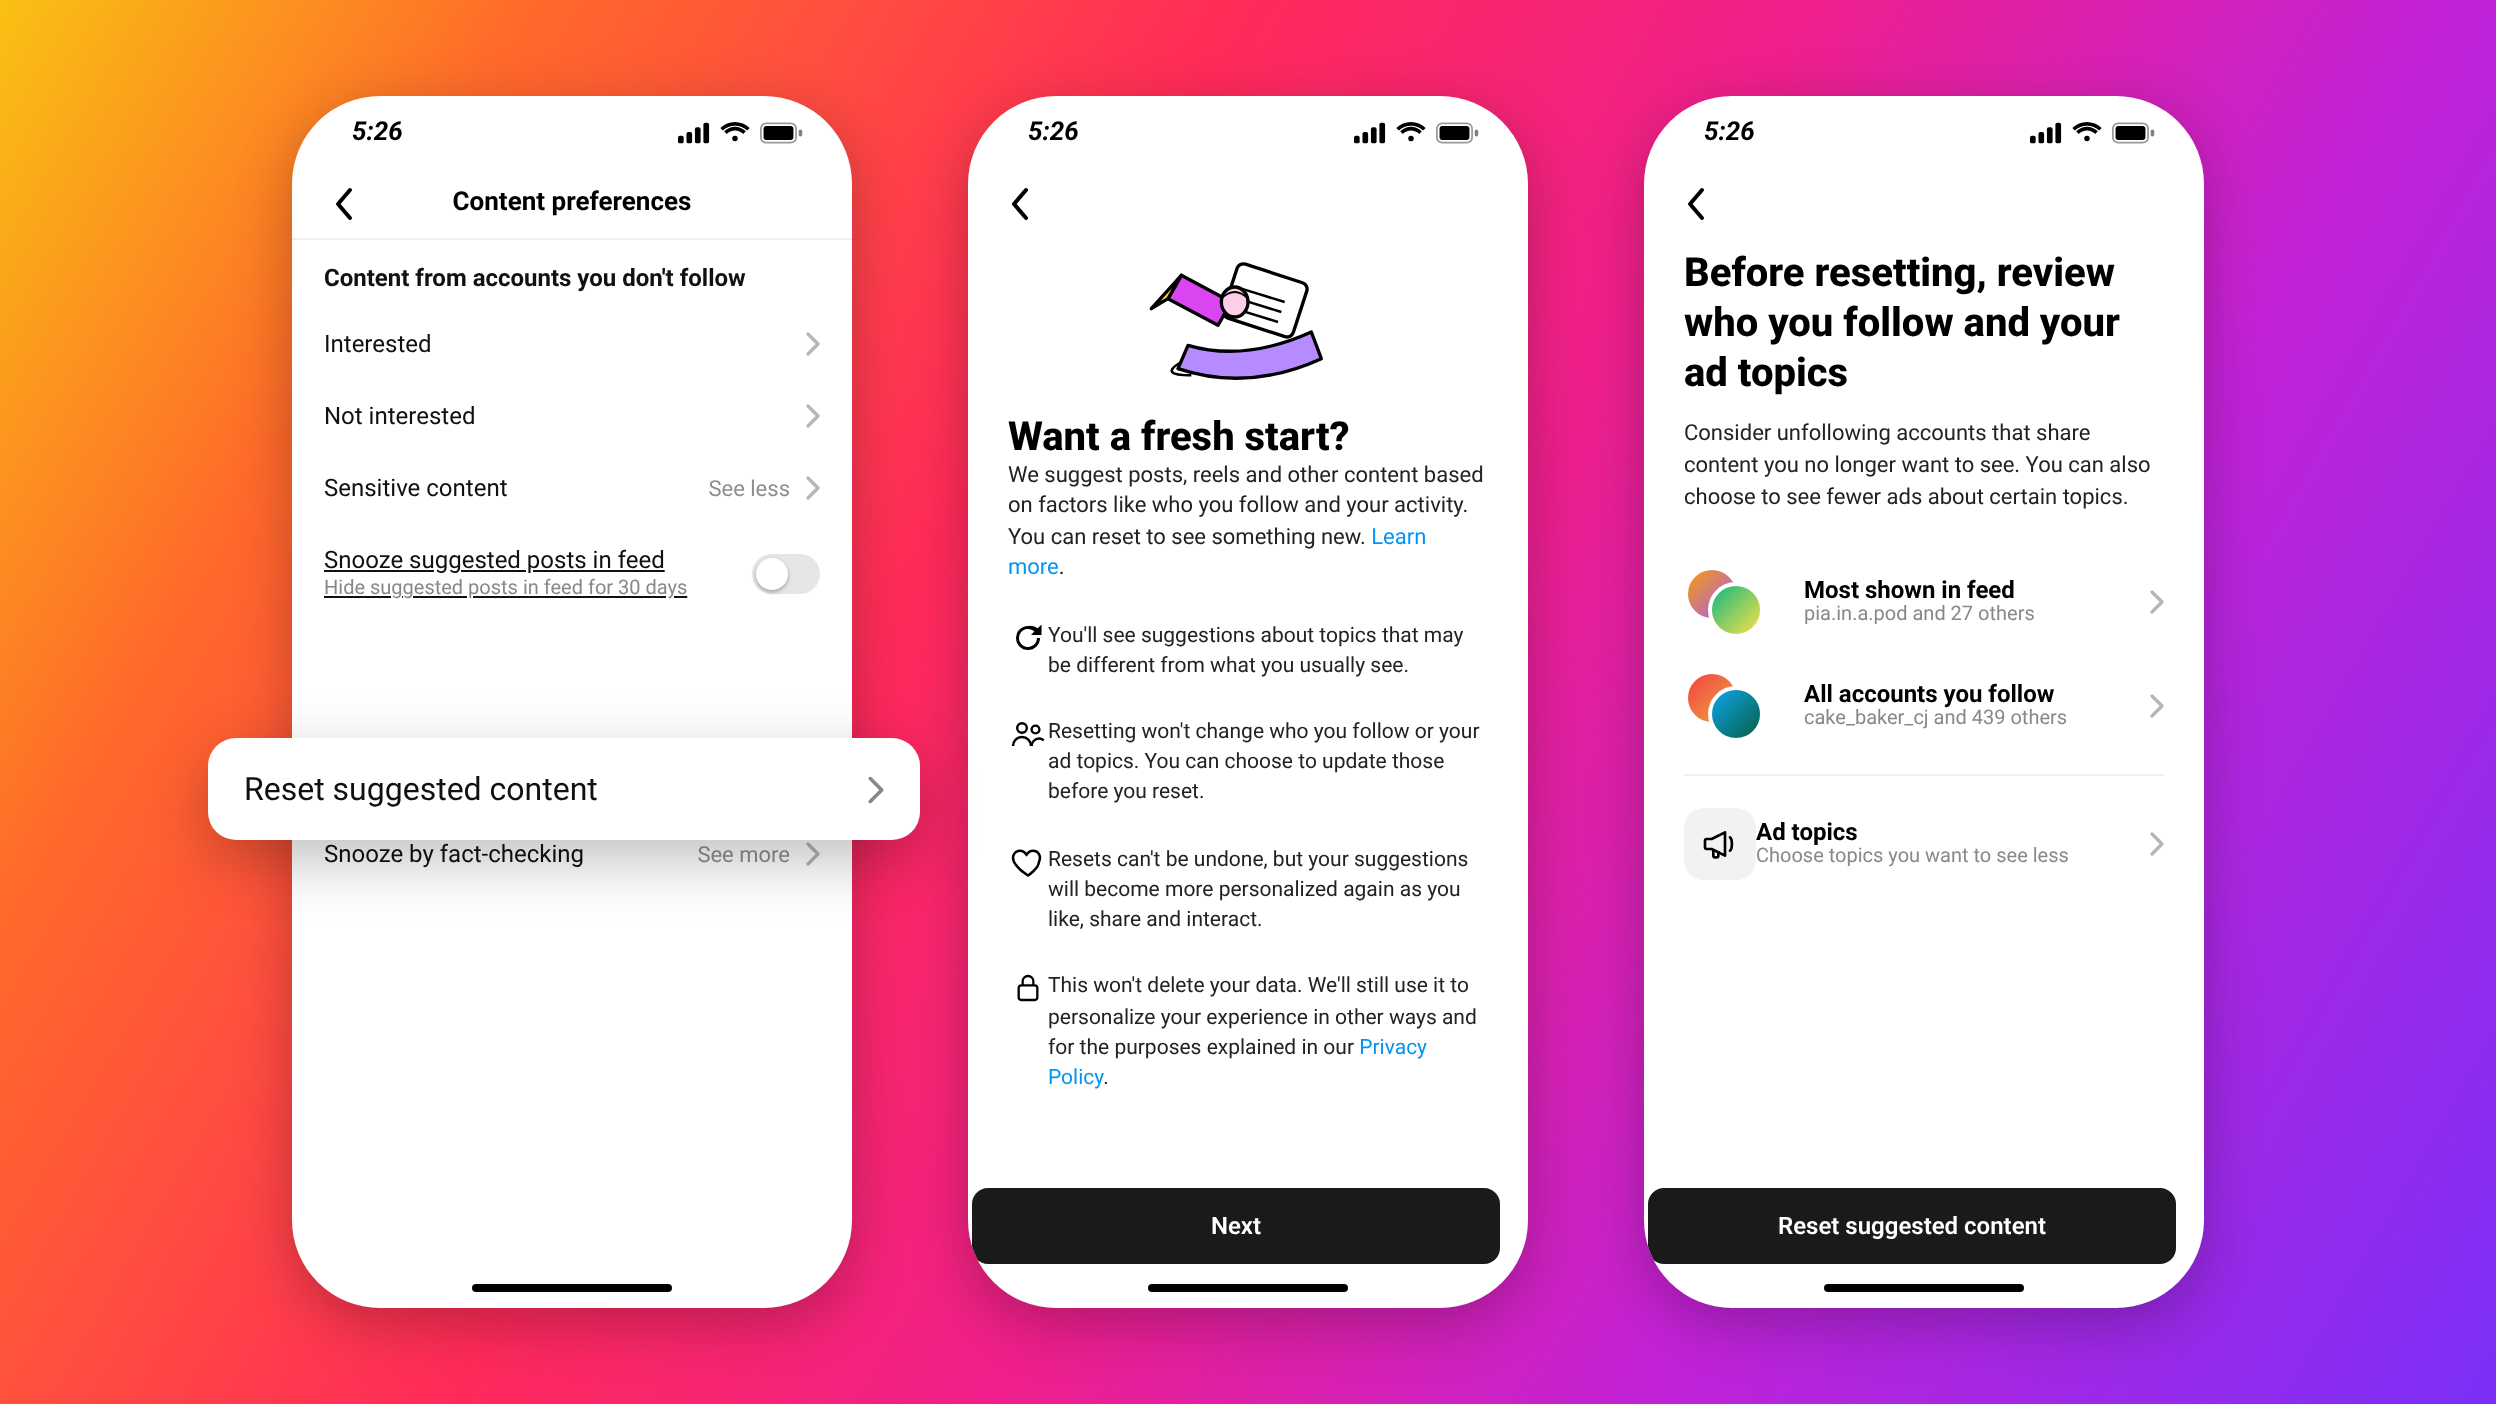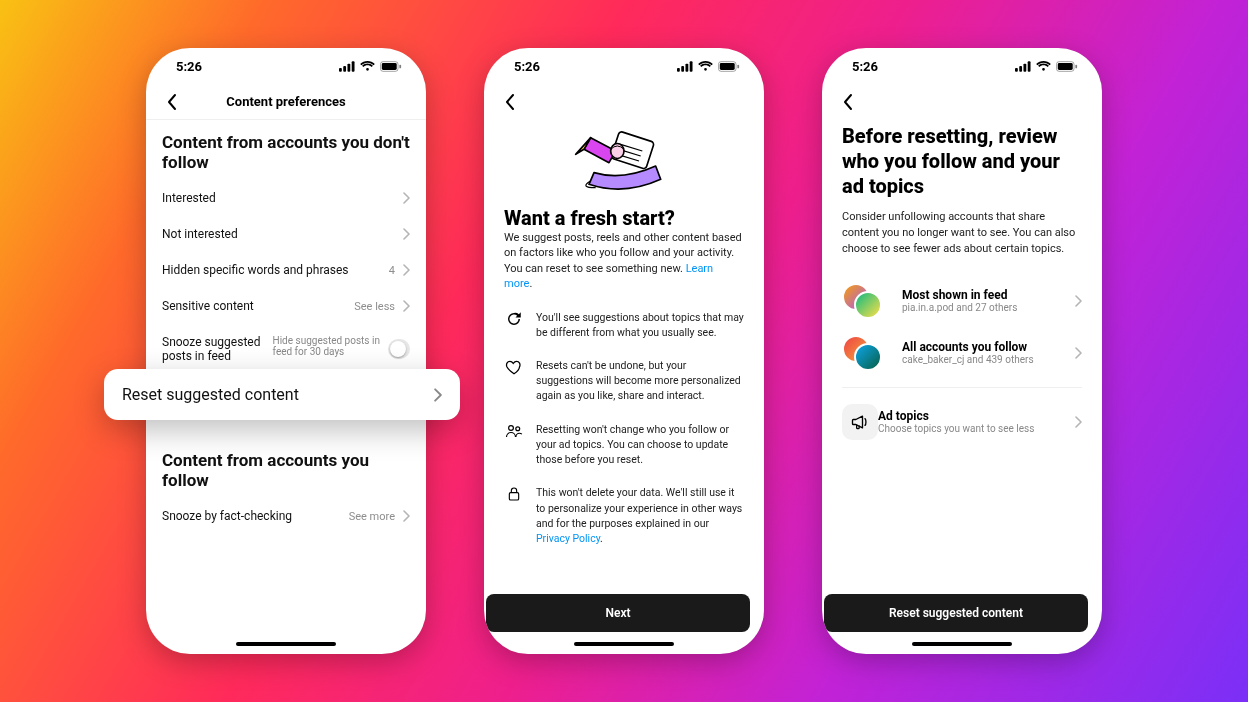--- a/index.html
+++ b/index.html
@@ -36,20 +36,21 @@
   }
   .status-bar {
     height: 36px;
     display: flex;
     align-items: center;
     justify-content: space-between;
     padding: 0 24px 0 30px;
     font-weight: 700;
     font-size: 13px;
     color: #000;
+    font-style: italic;
   }
   .status-icons { display: flex; align-items: center; gap: 5px; }
   .status-icons svg { display: block; }
   .nav-bar {
     height: 36px;
     display: flex;
     align-items: center;
     padding: 0 14px;
     position: relative;
     border-bottom: 1px solid #efefef;
@@ -59,37 +60,37 @@
     position: absolute;
     left: 0; right: 0;
     text-align: center;
     font-size: 13px;
     font-weight: 700;
     color: #000;
   }
   .back-btn { width: 24px; height: 24px; display:flex; align-items:center; justify-content:center; z-index:2; cursor:pointer;}
   .content { flex: 1; overflow: hidden; }
   .section-header {
-    font-size: 17px;
+    font-size: 12px;
     font-weight: 700;
     color: #111;
     padding: 12px 16px 8px;
   }
   .row {
     display: flex;
     align-items: center;
     justify-content: space-between;
     padding: 11px 16px;
     font-size: 12px;
     color: #111;
     cursor: pointer;
     min-height: 34px;
   }
   .row .right { display: flex; align-items: center; gap: 8px; color: #8e8e8e; font-size: 11px; }
-  .row-sub { display:flex; gap:2px; }
+  .row-sub { display:flex; flex-direction:column; gap:2px;text-decoration:underline; }
   .row-sub-label { font-size:12px; color:#111; }
   .row-sub-desc { font-size:10px; color:#888; }
   .chevron { width: 7px; height: 12px; }
   .toggle {
     width: 34px; height: 20px; border-radius: 10px;
     background: #e6e6e6; position: relative;
   }
   .toggle::after {
     content:""; position:absolute; left:2px; top:2px;
     width:16px; height:16px; border-radius:50%; background:#fff;
@@ -117,21 +118,21 @@
     width: 100px; height: 4px; border-radius: 3px; background: #000;
   }
   
   .hero-illustration {
     width: 100px; height: 70px; margin: 6px auto 10px; display:block;
   }
   .ph2-pad { padding: 0 20px; }
   .ph2-title { font-size: 20px; font-weight: 800; color:#000; margin-bottom:0;}
   .ph2-desc { font-size: 11px; color:#222; line-height:1.4; margin-bottom:4px;}
   .link { color:#0095f6; text-decoration:none; }
-  .info-row { display:flex; gap:12px; margin-top:18px; }
+  .info-row { display:flex; margin-top:18px; }
   .info-row .icon { width: 20px; flex-shrink:0; display:flex; justify-content:center; }
   .info-row .text { font-size: 10.5px; color:#222; line-height:1.45; }
   .bottom-btn {
     position: absolute;
     left: 2px; right: 14px; bottom: 22px;
     height: 38px; border-radius: 8px;
     background: #1a1a1a; color: #fff;
     display:flex; align-items:center; justify-content:center;
     font-size: 12px; font-weight: 600; cursor:pointer;
   }
@@ -206,29 +207,20 @@
 
       <div class="row">
         <span>Not interested</span>
         <span class="right">
             <svg class="chevron" viewBox="0 0 7 12">
               <path d="M1 1l5 5-5 5" stroke="#b5b5b5" stroke-width="1.6" fill="none" stroke-linecap="round" stroke-linejoin="round"></path>
             </svg>
           </span>
       </div>
 
-      <div class="row">
-        <span>Hidden specific words and phrases</span>
-        <span class="right">
-          <span>4</span>
-          <svg class="chevron" viewBox="0 0 7 12">
-              <path d="M1 1l5 5-5 5" stroke="#b5b5b5" stroke-width="1.6" fill="none" stroke-linecap="round" stroke-linejoin="round"></path>
-            </svg>
-        </span>
-      </div>
 
       <div class="row">
         <span>Sensitive content</span>
         <span class="right">
           <span>See less</span>
           <svg class="chevron" viewBox="0 0 7 12">
               <path d="M1 1l5 5-5 5" stroke="#b5b5b5" stroke-width="1.6" fill="none" stroke-linecap="round" stroke-linejoin="round"></path>
             </svg>
         </span>
       </div>
@@ -321,36 +313,36 @@
             <svg width="18" height="18" viewBox="0 0 24 24">
               <path d="M12 4a8 8 0 108 8h-2a6 6 0 11-1.8-4.3L14 10h7V3l-2.5 2.5A8 8 0 0012 4z" fill="#000"></path>
             </svg>
           </div>
         <div class="text">You'll see suggestions about topics that may be different from what you usually see.</div>
       </div>
 
       <div class="info-row">
         <div class="icon">
             <svg width="18" height="18" viewBox="0 0 24 24">
-              <path d="M12 21s-7-4.5-9.3-9C.9 8.2 3 4.5 6.6 4.5c2 0 3.4 1.2 4.4 2.6 1-1.4 2.4-2.6 4.4-2.6 3.6 0 5.7 3.7 3.9 7.5C19 16.5 12 21 12 21z" fill="none" stroke="#000" stroke-width="1.7"></path>
-            </svg>
-          </div>
-        <div class="text">Resets can't be undone, but your suggestions will become more personalized again as you like, share and interact.</div>
-      </div>
-
-      <div class="info-row">
-        <div class="icon">
-            <svg width="18" height="18" viewBox="0 0 24 24">
               <circle cx="8" cy="8" r="3.2" fill="none" stroke="#000" stroke-width="1.6"></circle>
               <path d="M2 20c0-3.3 2.7-6 6-6s6 2.7 6 6" fill="none" stroke="#000" stroke-width="1.6"></path>
               <circle cx="17" cy="9" r="2.6" fill="none" stroke="#000" stroke-width="1.6"></circle>
               <path d="M14.5 20c0-2.6 2-5 4.8-5 1.2 0 2.3.4 3.2 1.2" fill="none" stroke="#000" stroke-width="1.6"></path>
             </svg>
           </div>
         <div class="text">Resetting won't change who you follow or your ad topics. You can choose to update those before you reset.</div>
+      </div>
+
+      <div class="info-row">
+        <div class="icon">
+            <svg width="18" height="18" viewBox="0 0 24 24">
+              <path d="M12 21s-7-4.5-9.3-9C.9 8.2 3 4.5 6.6 4.5c2 0 3.4 1.2 4.4 2.6 1-1.4 2.4-2.6 4.4-2.6 3.6 0 5.7 3.7 3.9 7.5C19 16.5 12 21 12 21z" fill="none" stroke="#000" stroke-width="1.7"></path>
+            </svg>
+          </div>
+        <div class="text">Resets can't be undone, but your suggestions will become more personalized again as you like, share and interact.</div>
       </div>
 
       <div class="info-row">
         <div class="icon">
             <svg width="16" height="18" viewBox="0 0 24 24">
               <rect x="5" y="10" width="14" height="11" rx="2" fill="none" stroke="#000" stroke-width="1.7"></rect>
               <path d="M8 10V7a4 4 0 018 0v3" fill="none" stroke="#000" stroke-width="1.7"></path>
             </svg>
           </div>
         <div class="text">

